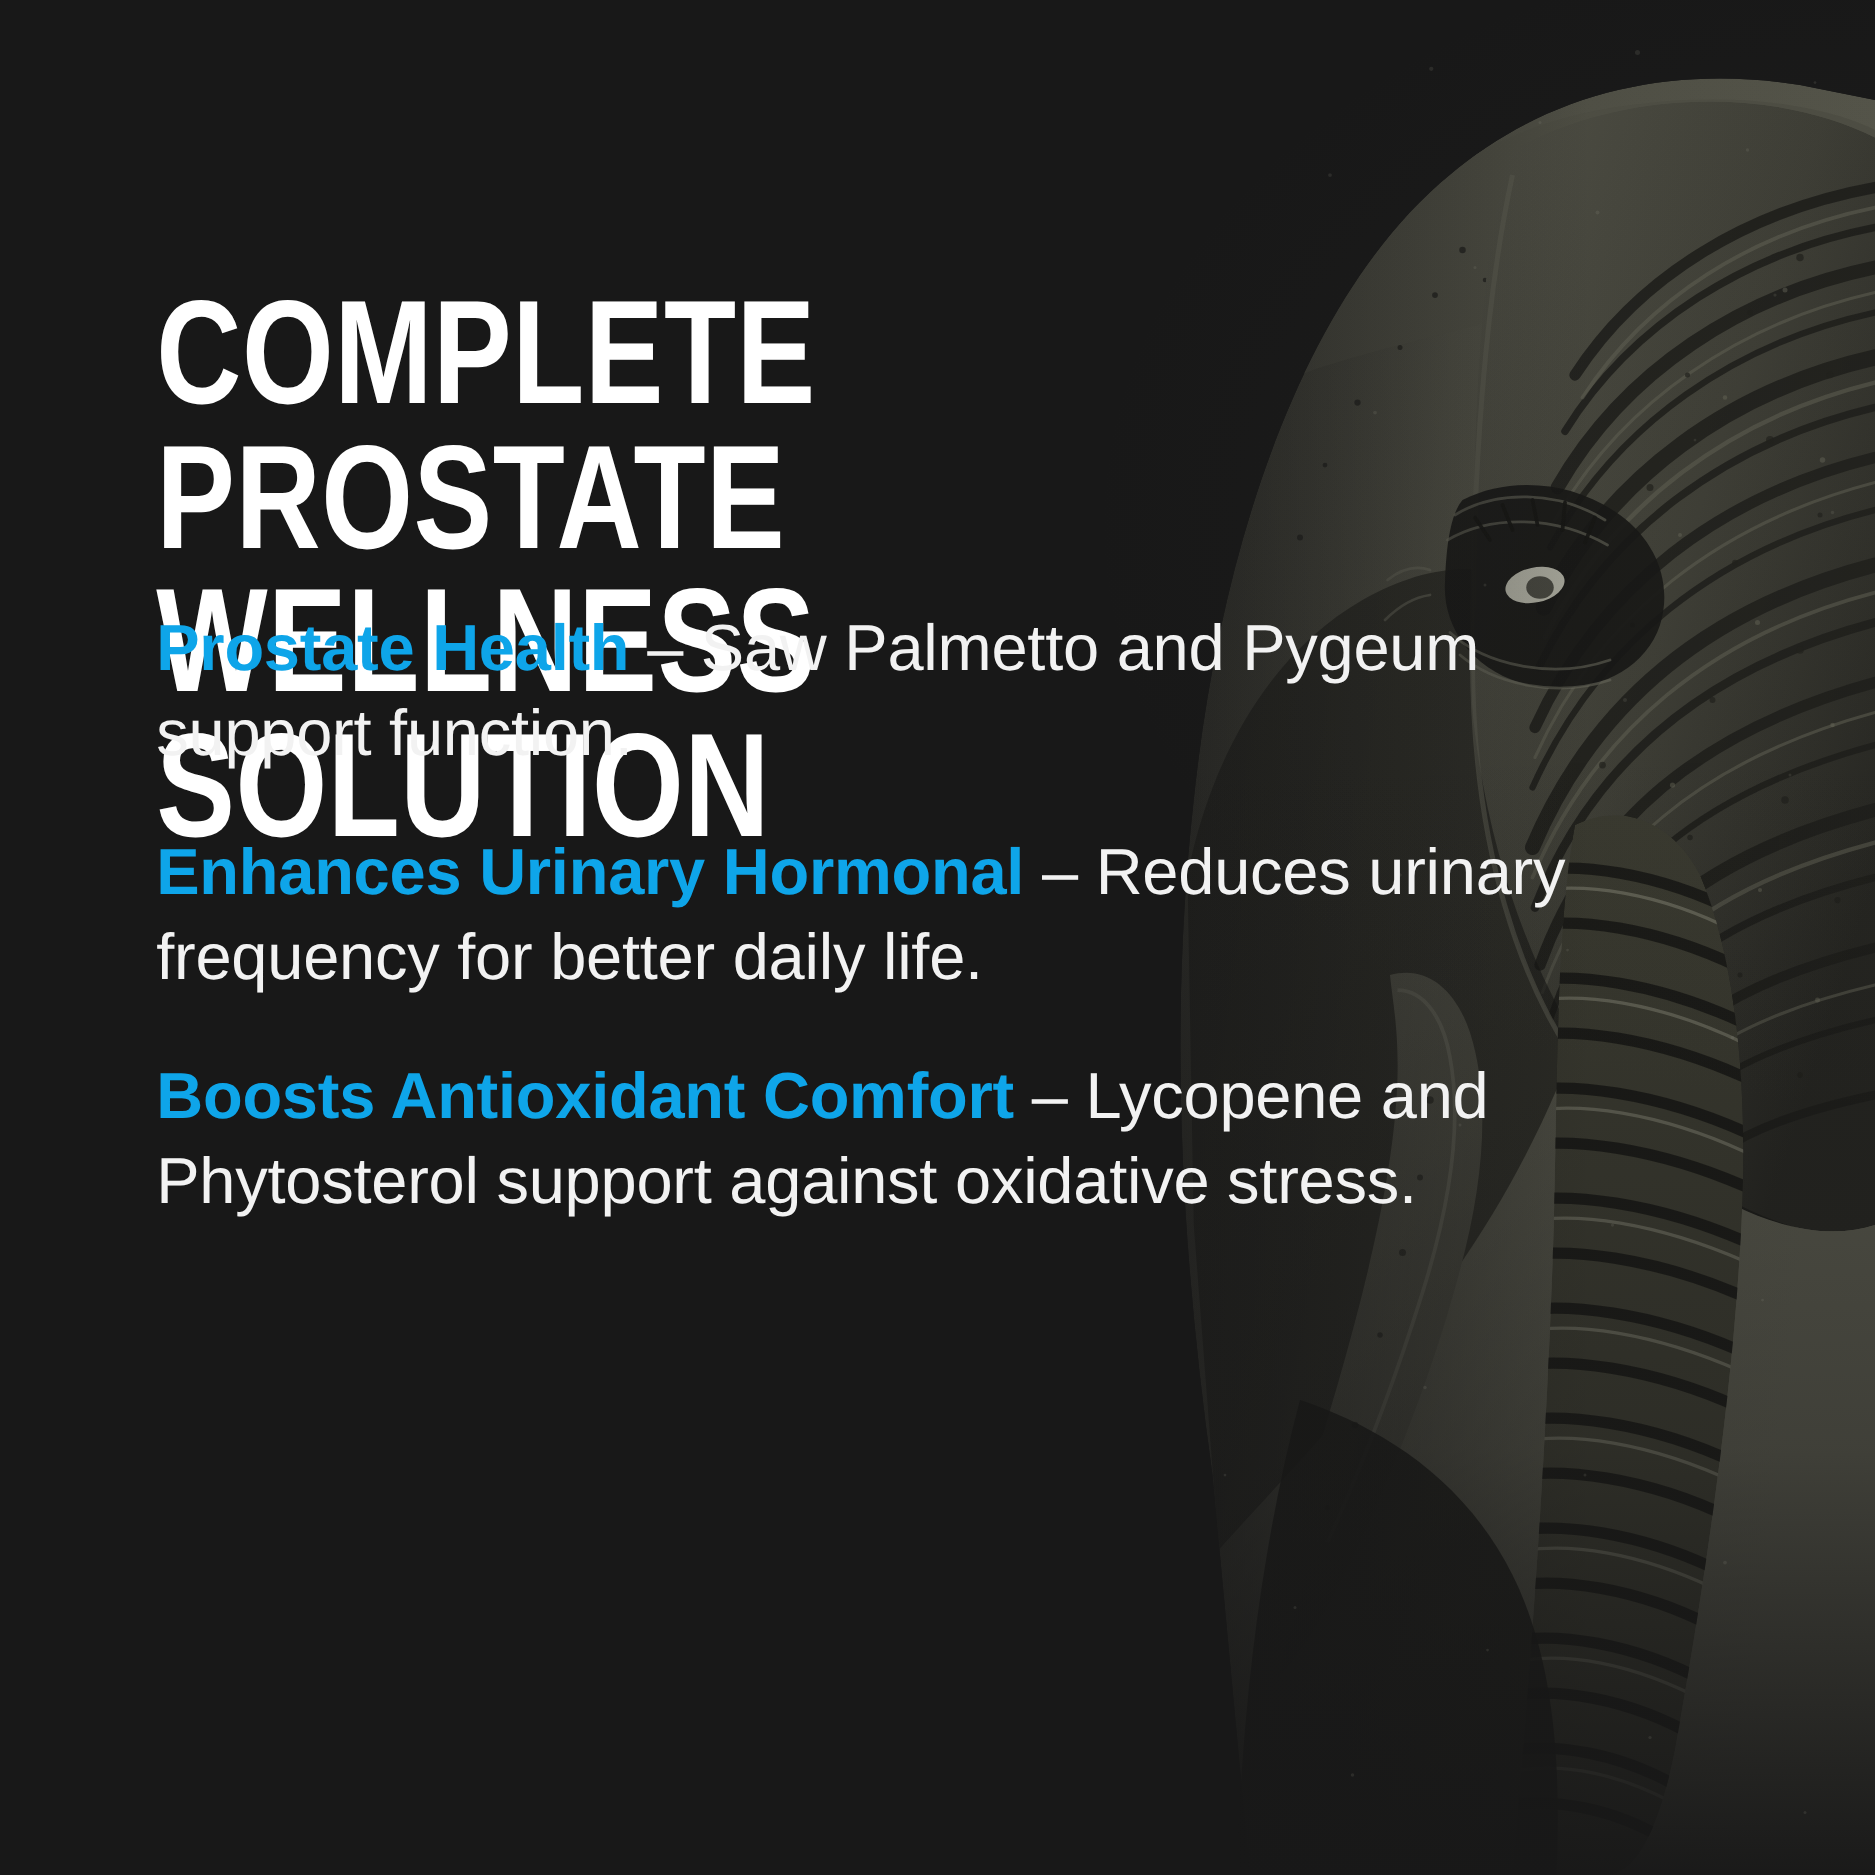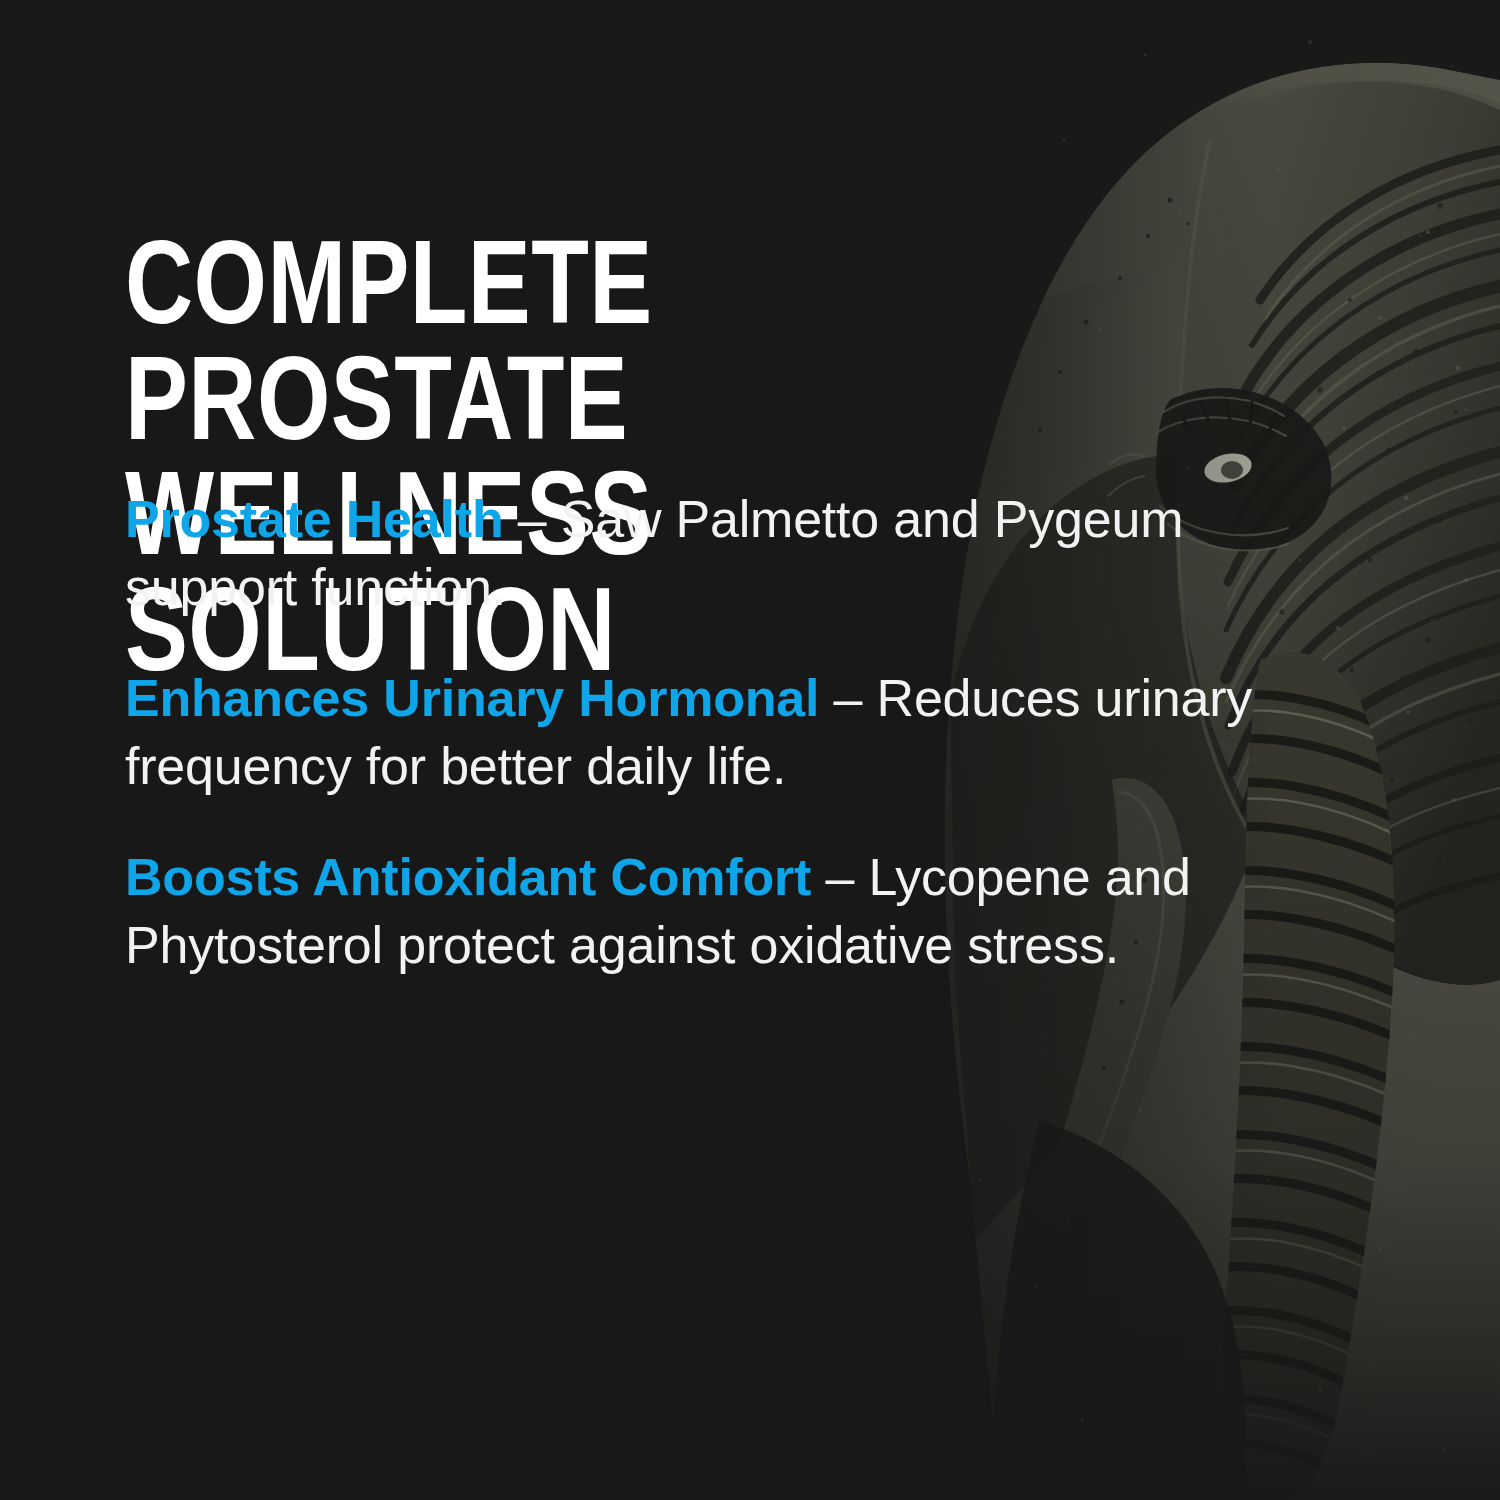--- a/index.html
+++ b/index.html
@@ -398,20 +398,20 @@
 
       <p class="bullet">
         <span class="lead">Prostate Health</span><span class="dash"> – </span><span class="rest">Saw Palmetto and Pygeum support function.</span>
       </p>
 
       <p class="bullet">
         <span class="lead">Enhances Urinary Hormonal</span><span class="dash"> – </span><span class="rest">Reduces urinary frequency for better daily life.</span>
       </p>
 
       <p class="bullet">
-        <span class="lead">Boosts Antioxidant Comfort</span><span class="dash"> – </span><span class="rest">Lycopene and Phytosterol protect against oxidative stress.</span>
+        <span class="lead">Boosts Antioxidant Comfort</span><span class="dash"> – </span><span class="rest">Lycopene and Phytosterol support against oxidative stress.</span>
       </p>
 
 
     </div>
   </div>
 
 </div>
 
 </body></html>

